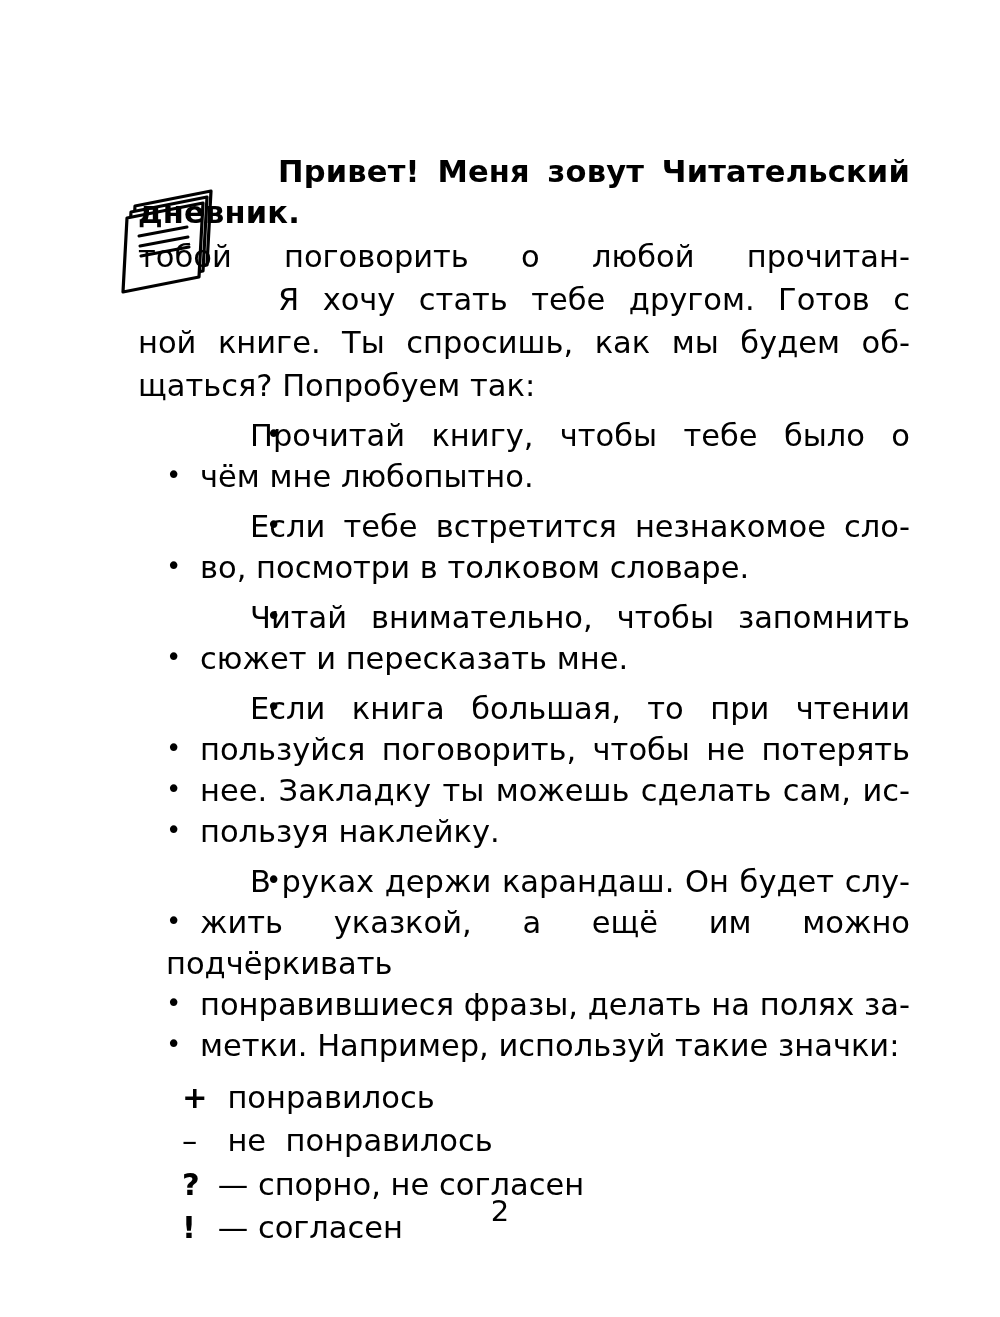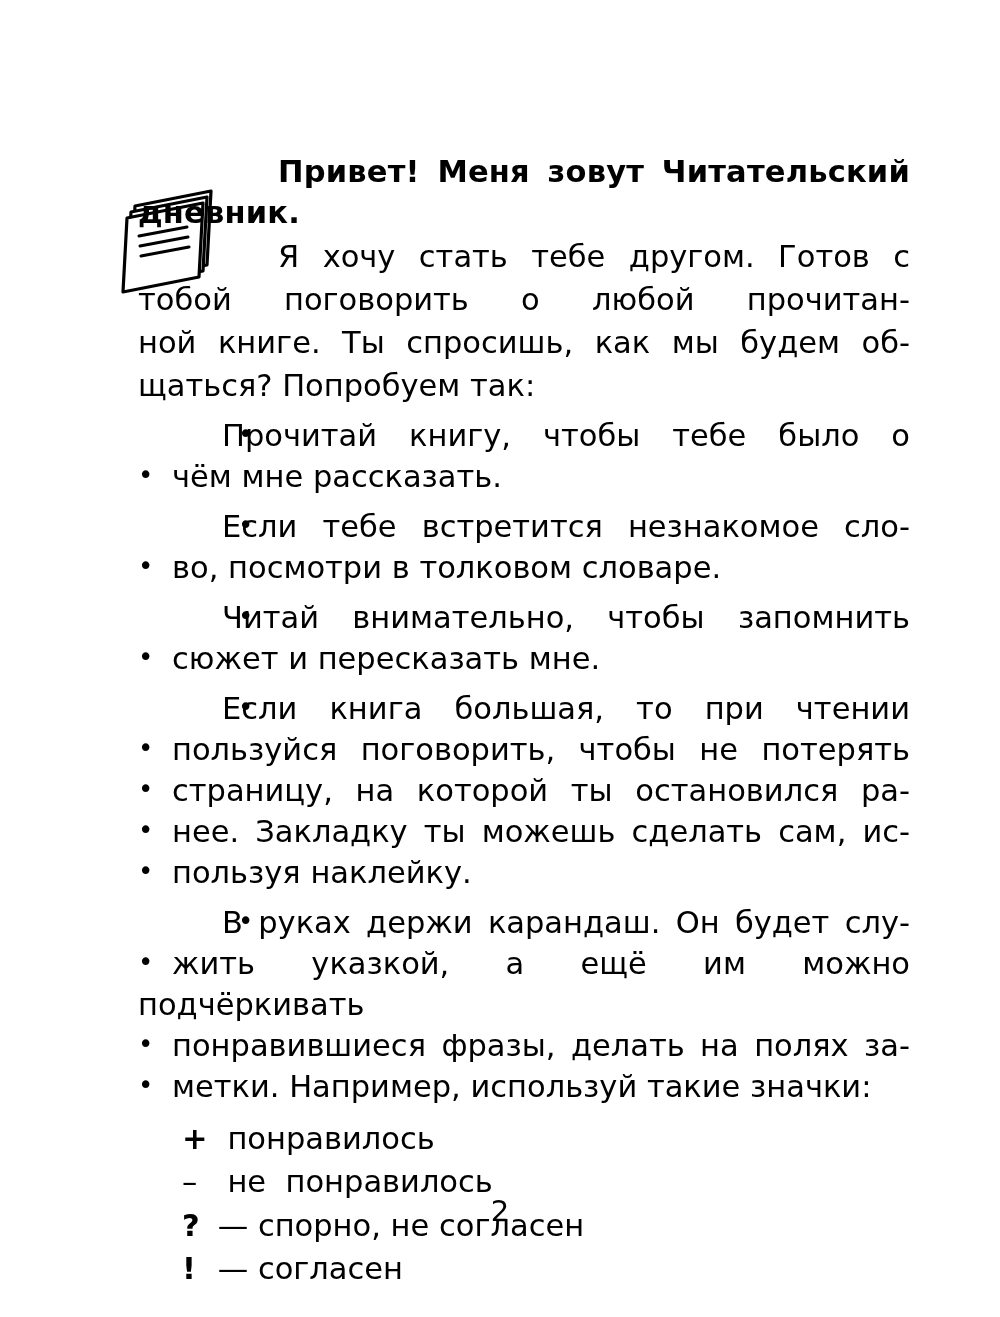--- a/index.html
+++ b/index.html
@@ -64,20 +64,21 @@
     line-height: 1.345;
     text-align: justify;
     position: relative;
     padding-top: 9px;
     text-indent: 0;
   }
   .bullet-item .bullet-body {
     display: block;
     text-align: justify;
     text-indent: 50px;
+    margin-left: 28px;
   }
   .bullet-item .bullet-body::before {
     content: "\2022";
     display: inline-block;
     width: 34px;
     font-size: 26px;
     vertical-align: 3px;
   }
   .marks {
     margin-top: 10px;
@@ -125,46 +126,45 @@
         <line x1="25" y1="84" x2="73" y2="75"></line>
         <line x1="26" y1="94" x2="74" y2="85"></line>
       </g>
     </svg>
   </div>
 
   <div class="content">
 
     <p class="heading just-stretch">Привет! Меня зовут Читательский дневник.</p>
 
+    <p class="para" style="text-indent:0;text-align-last:justify;">тобой поговорить о любой прочитан-</p>
     <p class="para first-indent" style="text-indent:140px;text-align-last:justify;">Я хочу стать тебе другом. Готов с</p>
-    <p class="para" style="text-indent:0;text-align-last:justify;">тобой поговорить о любой прочитан-</p>
     <p class="para" style="text-indent:0;text-align-last:justify;">ной книге. Ты спросишь, как мы будем об-</p>
     <p class="para" style="text-indent:0;">щаться? Попробуем так:</p>
 
     <ul class="bullet-list">
 
       <li class="bullet-item">
         <span class="bullet-body" style="text-align-last:justify;">Прочитай книгу, чтобы тебе было о</span>
-        <span class="bullet-body" style="text-indent:0;">чём мне рассказать.</span>
+        <span class="bullet-body" style="text-indent:0;">чём мне любопытно.</span>
       </li>
 
       <li class="bullet-item">
         <span class="bullet-body" style="text-align-last:justify;">Если тебе встретится незнакомое сло-</span>
         <span class="bullet-body" style="text-indent:0;">во, посмотри в толковом словаре.</span>
       </li>
 
       <li class="bullet-item">
         <span class="bullet-body" style="text-align-last:justify;">Читай внимательно, чтобы запомнить</span>
         <span class="bullet-body" style="text-indent:0;">сюжет и пересказать мне.</span>
       </li>
 
       <li class="bullet-item">
         <span class="bullet-body" style="text-align-last:justify;">Если книга большая, то при чтении</span>
         <span class="bullet-body" style="text-indent:0;text-align-last:justify;">пользуйся поговорить, чтобы не потерять</span>
-        <span class="bullet-body" style="text-indent:0;text-align-last:justify;">страницу, на которой ты остановился ра-</span>
         <span class="bullet-body" style="text-indent:0;text-align-last:justify;">нее. Закладку ты можешь сделать сам, ис-</span>
         <span class="bullet-body" style="text-indent:0;">пользуя наклейку.</span>
       </li>
 
       <li class="bullet-item">
         <span class="bullet-body" style="text-align-last:justify;">В руках держи карандаш. Он будет слу-</span>
         <span class="bullet-body" style="text-indent:0;text-align-last:justify;">жить указкой, а ещё им можно подчёркивать</span>
         <span class="bullet-body" style="text-indent:0;text-align-last:justify;">понравившиеся фразы, делать на полях за-</span>
         <span class="bullet-body" style="text-indent:0;">метки. Например, используй такие значки:</span>
       </li>

